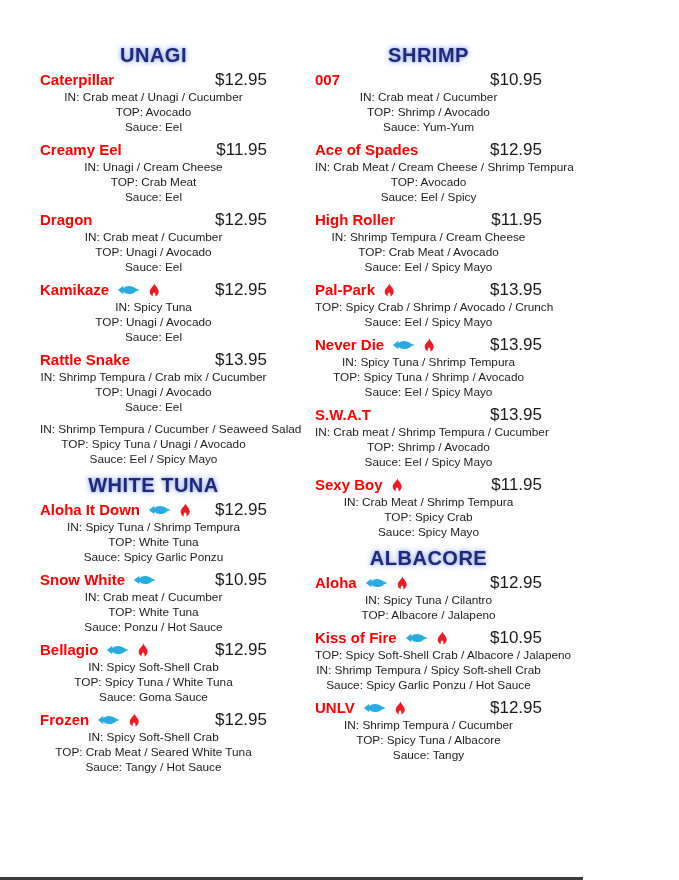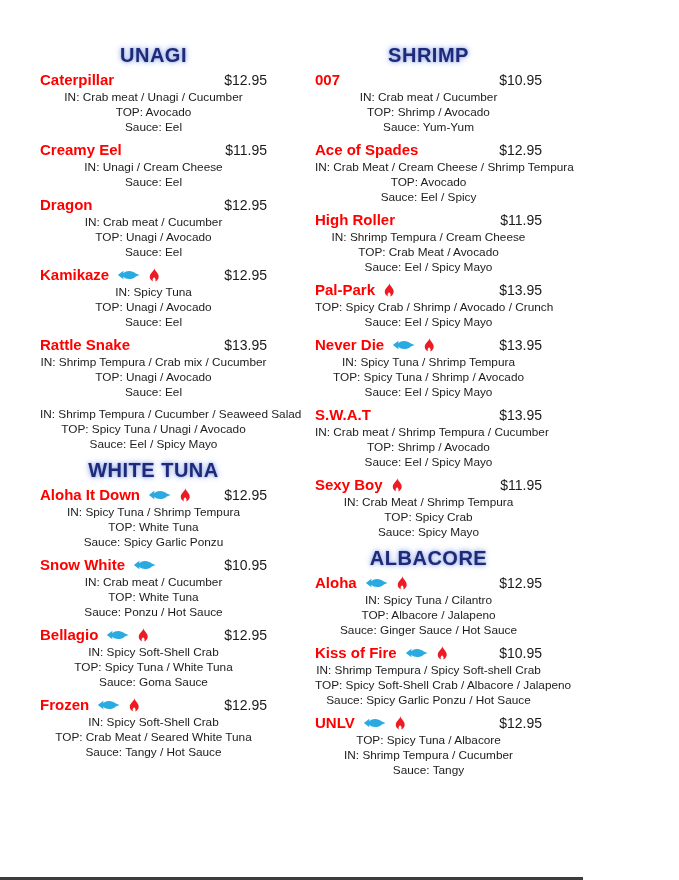--- a/index.html
+++ b/index.html
@@ -53,21 +53,21 @@
   .icon {
     display: inline-flex;
     align-items: center;
     margin-left: 8px;
   }
   .icon svg { display: block; }
   .icon-fish  { color: var(--fish, #29abe2); }
   .icon-flame { color: var(--flame, #ed1c24); }
   .item-price {
     margin-left: auto;
-    font-size: 14px;
+    font-size: 17px;
     color: #1a1a1a;
     white-space: nowrap;
     padding-left: 6px;
   }
   .detail {
     font-size: 11.8px;
     line-height: 15px;
     color: #1c1c1c;
     white-space: nowrap;
     text-align: center;
@@ -89,20 +89,21 @@
             <div class="detail">IN: Crab meat / Unagi / Cucumber</div>
             <div class="detail">TOP: Avocado</div>
             <div class="detail">Sauce: Eel</div>
           </div>
           <div class="item">
             <div class="item-head">
               <span class="item-name">Creamy Eel</span>
               <span class="item-price">$11.95</span>
             </div>
             <div class="detail">IN: Unagi / Cream Cheese</div>
+            <div class="detail">TOP: Crab Meat</div>
             <div class="detail">Sauce: Eel</div>
           </div>
           <div class="item">
             <div class="item-head">
               <span class="item-name">Dragon</span>
               <span class="item-price">$12.95</span>
             </div>
             <div class="detail">IN: Crab meat / Cucumber</div>
             <div class="detail">TOP: Unagi / Avocado</div>
             <div class="detail">Sauce: Eel</div>
@@ -314,56 +315,55 @@
               </span>
               <span class="icon icon-flame">
                 <svg width="12" height="16" viewBox="0 0 14 17" fill="currentColor" aria-hidden="true">
                   <path d="M7.6 0 C7.9 3.2 3.2 5.4 2.2 9.2 C1.4 12.4 3.2 15.2 6.1 16.2 C4.8 14.4 5.3 12.5 7.1 11.1 C8.9 12.5 9.5 14.4 8.2 16.2 C11.1 15.2 13 12.6 12.4 9.4 C11.6 5.2 7.5 3.6 7.6 0 Z"></path>
                 </svg>
               </span>
               <span class="item-price">$12.95</span>
             </div>
             <div class="detail">IN: Spicy Tuna / Cilantro</div>
             <div class="detail">TOP: Albacore / Jalapeno</div>
-            <div class="detail">Sauce: Ginger Sauce / Hot Sauce</div>
           </div>
           <div class="item">
             <div class="item-head">
               <span class="item-name">Kiss of Fire</span>
               <span class="icon icon-fish">
                 <svg width="23" height="12" viewBox="0 0 26 13" fill="currentColor" aria-hidden="true">
                   <path d="M1 6.5 L7.2 1.8 L7.2 4.4 C10.5 0.9 17.5 1.1 21.3 4.9 L25.5 6.5 L21.3 8.1 C17.5 11.9 10.5 12.1 7.2 8.6 L7.2 11.2 Z"></path>
                 </svg>
               </span>
               <span class="icon icon-flame">
                 <svg width="12" height="16" viewBox="0 0 14 17" fill="currentColor" aria-hidden="true">
                   <path d="M7.6 0 C7.9 3.2 3.2 5.4 2.2 9.2 C1.4 12.4 3.2 15.2 6.1 16.2 C4.8 14.4 5.3 12.5 7.1 11.1 C8.9 12.5 9.5 14.4 8.2 16.2 C11.1 15.2 13 12.6 12.4 9.4 C11.6 5.2 7.5 3.6 7.6 0 Z"></path>
                 </svg>
               </span>
               <span class="item-price">$10.95</span>
             </div>
+            <div class="detail">TOP: Spicy Soft-Shell Crab / Albacore / Jalapeno</div>
             <div class="detail">IN: Shrimp Tempura / Spicy Soft-shell Crab</div>
-            <div class="detail">TOP: Spicy Soft-Shell Crab / Albacore / Jalapeno</div>
             <div class="detail">Sauce: Spicy Garlic Ponzu / Hot Sauce</div>
           </div>
           <div class="item">
             <div class="item-head">
               <span class="item-name">UNLV</span>
               <span class="icon icon-fish">
                 <svg width="23" height="12" viewBox="0 0 26 13" fill="currentColor" aria-hidden="true">
                   <path d="M1 6.5 L7.2 1.8 L7.2 4.4 C10.5 0.9 17.5 1.1 21.3 4.9 L25.5 6.5 L21.3 8.1 C17.5 11.9 10.5 12.1 7.2 8.6 L7.2 11.2 Z"></path>
                 </svg>
               </span>
               <span class="icon icon-flame">
                 <svg width="12" height="16" viewBox="0 0 14 17" fill="currentColor" aria-hidden="true">
                   <path d="M7.6 0 C7.9 3.2 3.2 5.4 2.2 9.2 C1.4 12.4 3.2 15.2 6.1 16.2 C4.8 14.4 5.3 12.5 7.1 11.1 C8.9 12.5 9.5 14.4 8.2 16.2 C11.1 15.2 13 12.6 12.4 9.4 C11.6 5.2 7.5 3.6 7.6 0 Z"></path>
                 </svg>
               </span>
               <span class="item-price">$12.95</span>
             </div>
+            <div class="detail">IN: Shrimp Tempura / Cucumber</div>
             <div class="detail">TOP: Spicy Tuna / Albacore</div>
-            <div class="detail">IN: Shrimp Tempura / Cucumber</div>
             <div class="detail">Sauce: Tangy</div>
           </div>
         </section>
       </div>
     </div>
 </div>
 
 </body></html>

